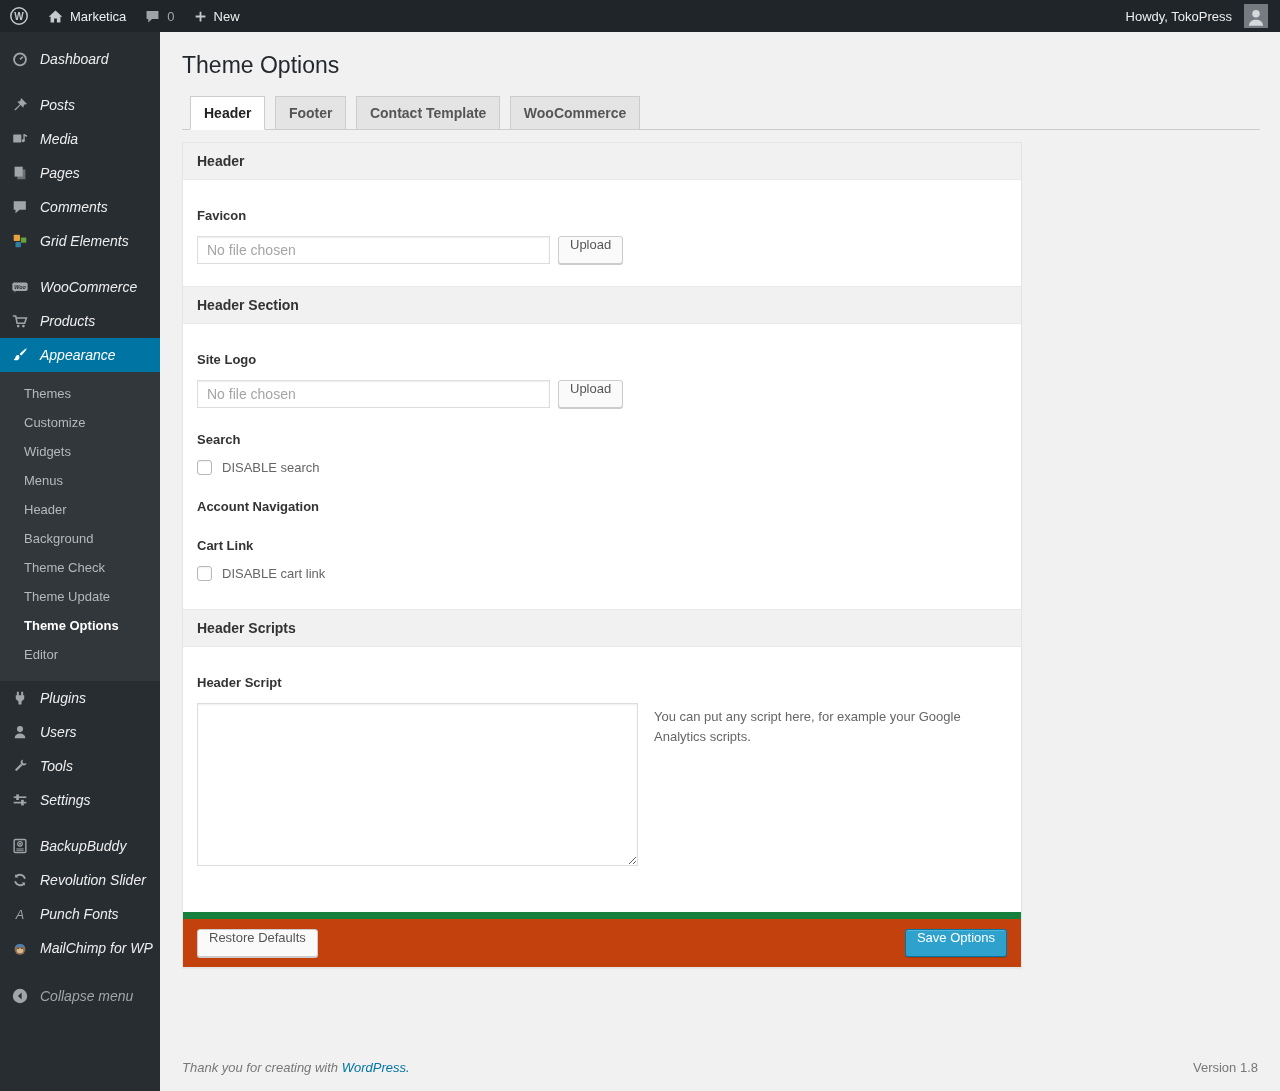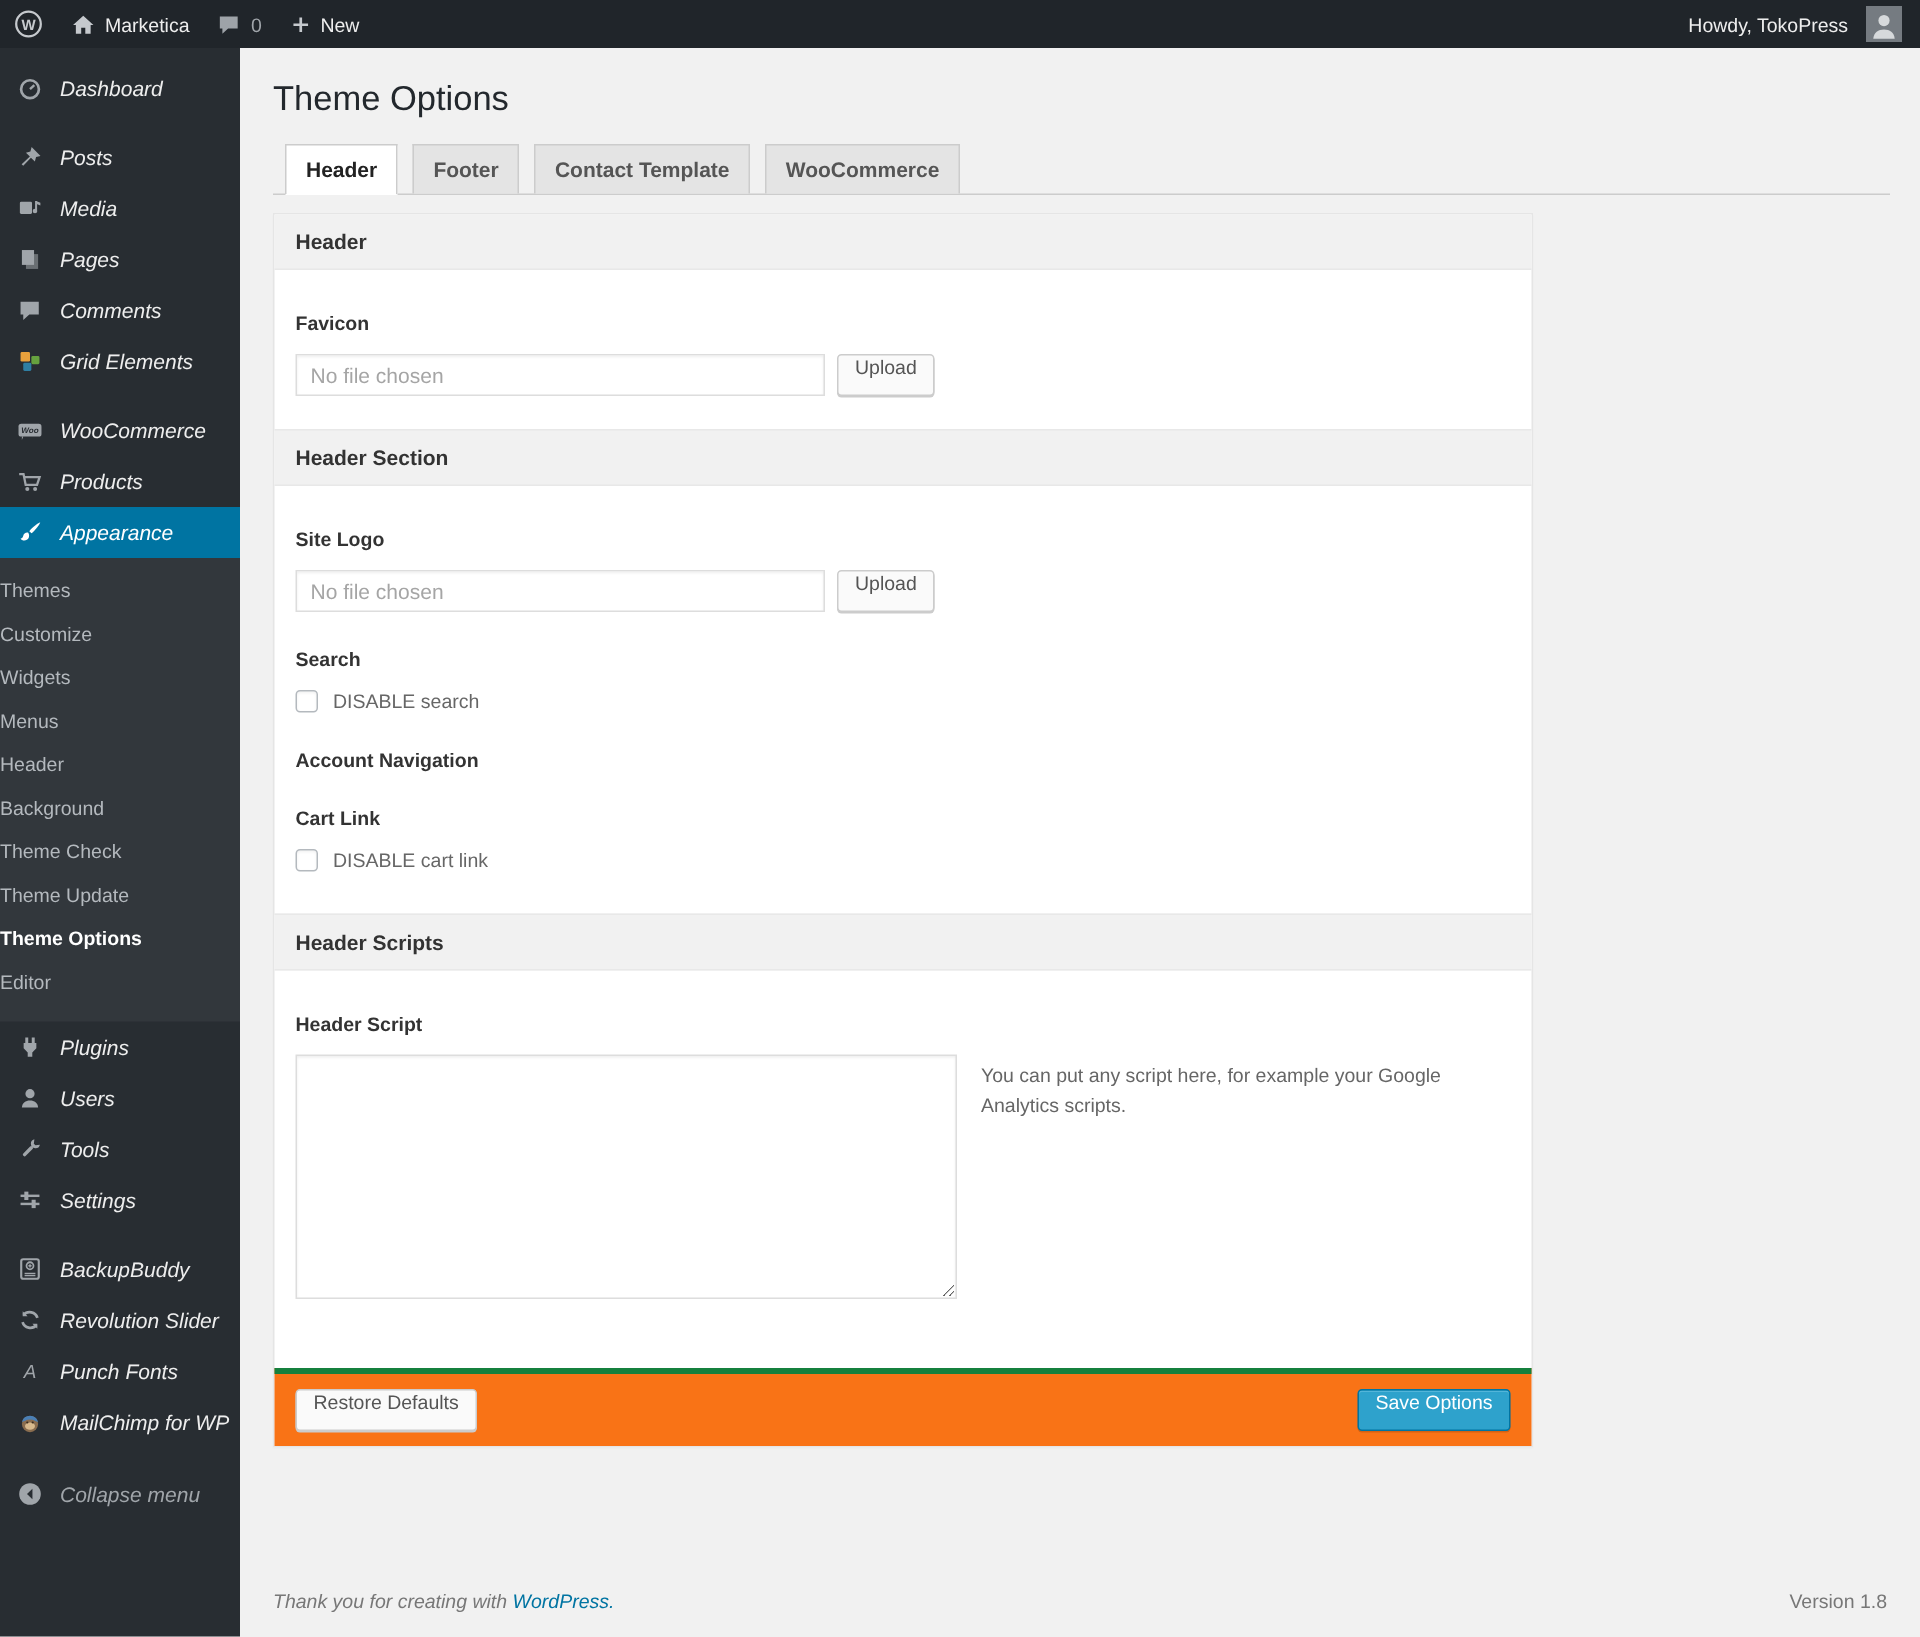--- a/index.html
+++ b/index.html
@@ -40,21 +40,21 @@
     background:#0074a2; color:#fff; font-weight:400;
   }
   .menu-item.active .mi { color:#fff; }
   .menu-item.active::after {
     content:""; position:absolute; right:-8px; top:50%; margin-top:-8px;
     border-top:8px solid transparent; border-bottom:8px solid transparent;
     border-left:8px solid #0074a2;
   }
   .submenu { list-style:none; margin:0; padding:7px 0 12px; background:#32373c; }
   .submenu li {
-    padding:7px 4px 7px 0; font-size:13px; color:#b4b9be; cursor:pointer;
+    padding:7px 4px 7px 24px; font-size:13px; color:#b4b9be; cursor:pointer;
   }
   .submenu li.current { color:#fff; font-weight:bold; }
   .collapse-row { margin-top:14px; color:#a0a5aa; }
 
   
   .main {
     position:absolute; top:32px; left:160px; width:1120px; height:1059px;
     background:#f1f1f1; padding:10px 20px 0 22px;
     display:flex; flex-direction:column;
   }
@@ -106,21 +106,21 @@
   }
   .script-row { display:flex; gap:16px; align-items:flex-start; }
   .script-textarea {
     width:441px; height:163px; border:1px solid #ddd; background:#fff;
     box-shadow:inset 0 1px 2px rgba(0,0,0,.07); resize:both;
     font-family:"Liberation Mono", monospace; font-size:13px; padding:6px;
   }
   .help-text { font-size:13px; color:#666; width:310px; line-height:1.5; padding-top:4px; }
   .panel-footer {
     display:flex; justify-content:space-between; align-items:center;
-    background:#f97316; border-top:4px solid #15803d; padding:10px 14px;
+    background:#c2410c; border-top:7px solid #15803d; padding:10px 14px;
   }
   .page-footer {
     margin-top:auto; display:flex; justify-content:space-between; align-items:center;
     font-size:13px; color:#777; padding:10px 2px 16px 0;
   }
   .thanks { font-style:italic; }
   .thanks a { color:#0074a2; text-decoration:none; font-style:italic; cursor:pointer; }
 </style>
 </head>
 <body>

